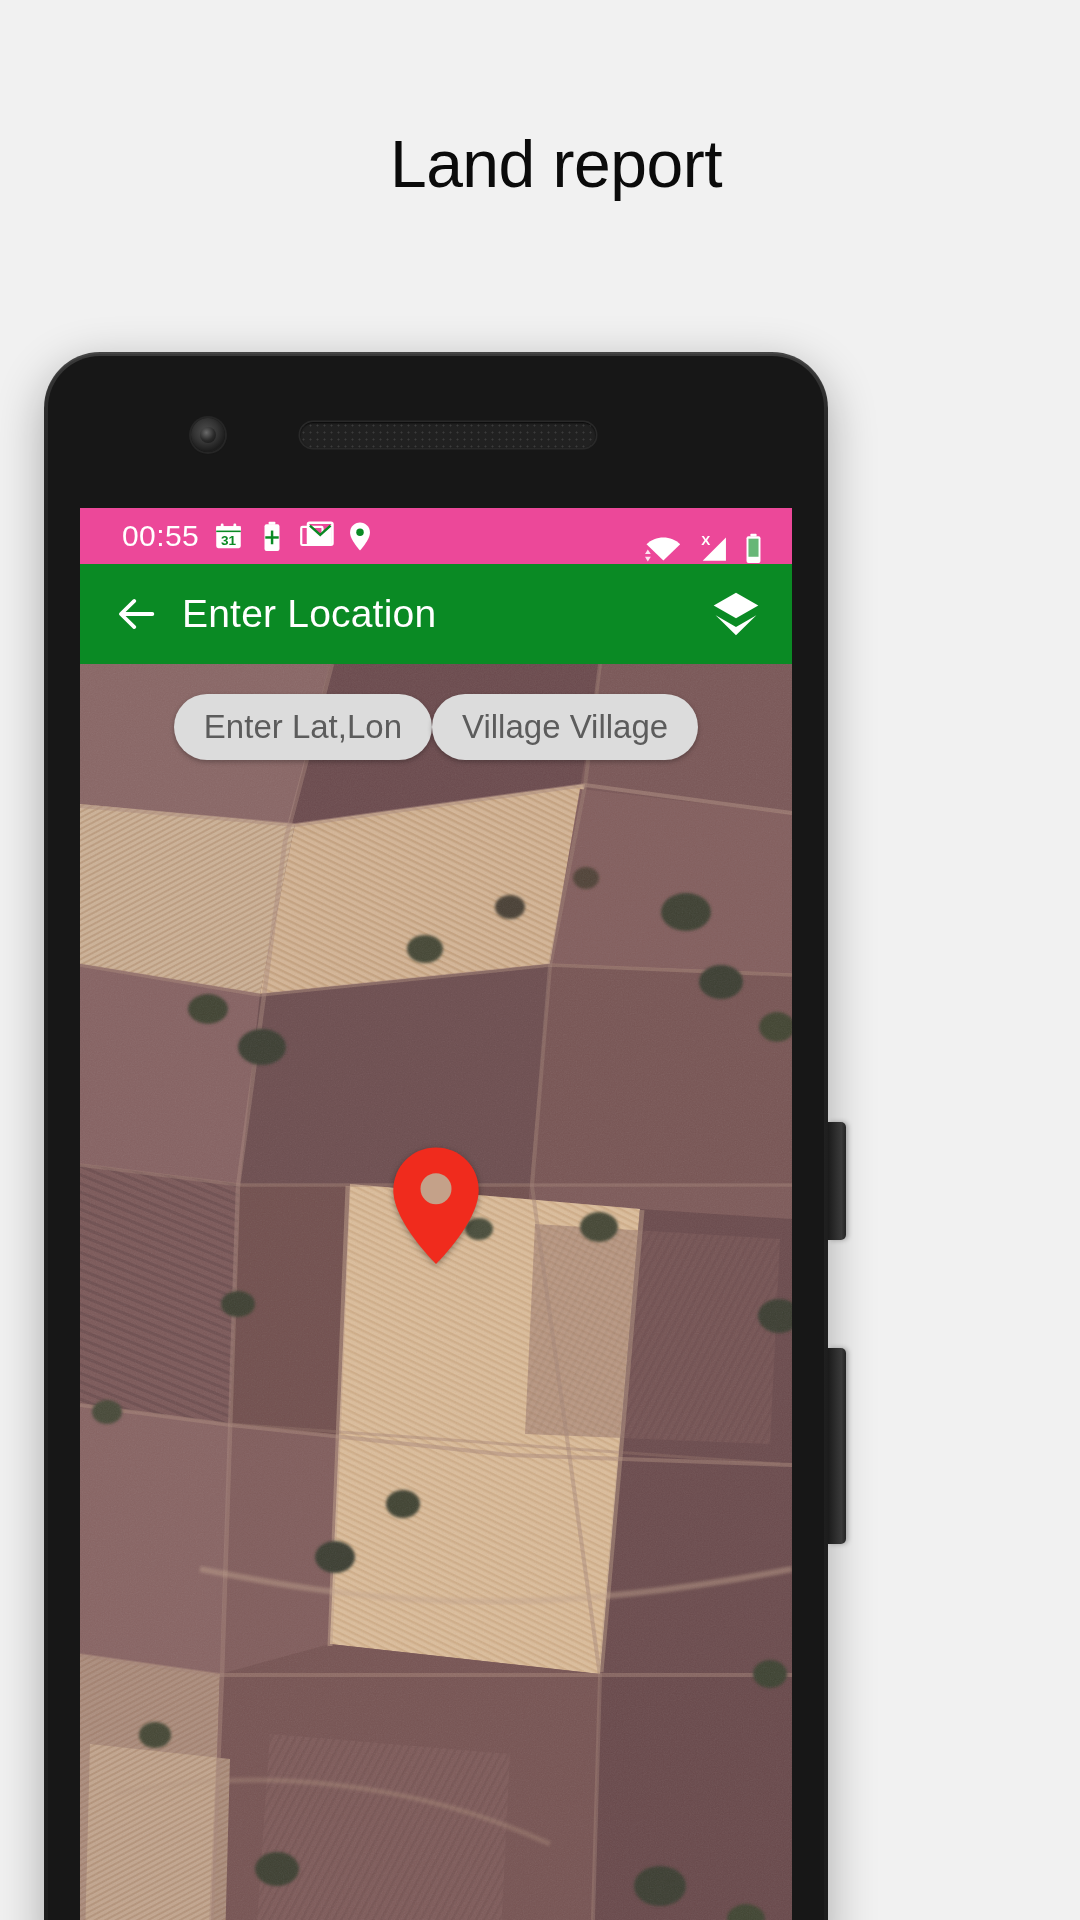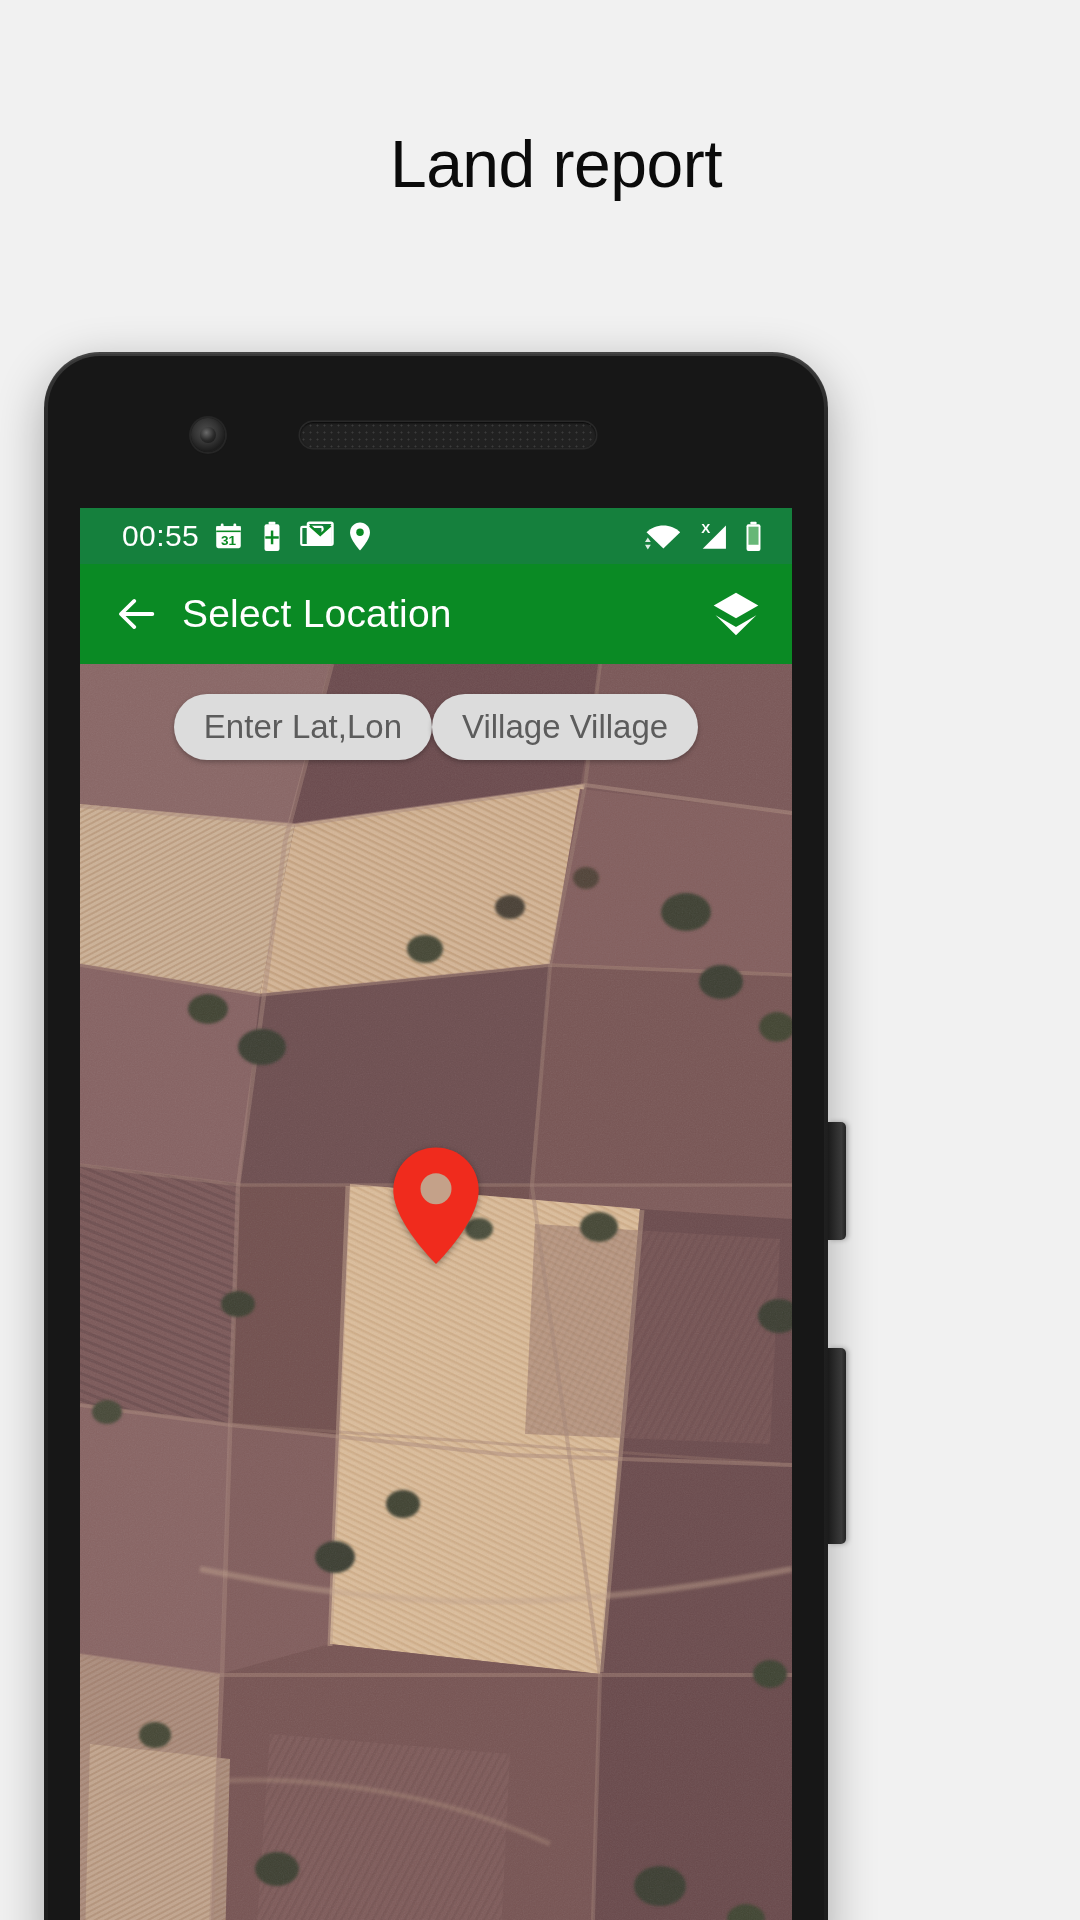--- a/index.html
+++ b/index.html
@@ -72,22 +72,22 @@
   
   .screen {
     position:absolute; left:32px; top:152px;
     width:712px; height:1444px;
     overflow:hidden; background:#000;
   }
 
   
   .status-bar {
     position:relative; height:56px; width:100%;
-    background:#15803d;
-    display:flex; align-items:center; justify-content:space-between;
+    background:#ec4899;
+    display:flex; justify-content:space-between;
     padding:0 28px 0 42px;
   }
   .status-left { display:flex; align-items:center; gap:14px; }
   .status-time {
     color:#fff; font-size:30px; font-weight:400; letter-spacing:0.4px;
     font-family:"Liberation Sans", sans-serif;
   }
   .status-right { display:flex; align-items:flex-end; gap:13px; }
   .sicon { display:block; }
 
@@ -201,21 +201,21 @@
             <rect x="1.6" y="2.6" width="10.8" height="20.6" rx="1.5" fill="#fff"></rect>
             <rect x="3.1" y="4.4" width="7.8" height="14" fill="#0a8a24" opacity="0.62"></rect>
           </svg>
         </div>
       </div>
 
       <div class="app-bar">
         <svg class="back-arrow" viewBox="0 0 24 24">
           <path d="M20 12 H4 M10.6 5.2 L3.6 12 L10.6 18.8" fill="none" stroke="#ffffff" stroke-width="2" stroke-linecap="round" stroke-linejoin="round"></path>
         </svg>
-        <span class="app-title">Select Location</span>
+        <span class="app-title">Enter Location</span>
         <span class="app-bar-spacer"></span>
         <svg class="layers-btn" viewBox="0 0 24 24">
           <path d="M12 2.2 L22.3 8.1 L12 14 L1.7 8.1 Z" fill="#ffffff"></path>
           <path d="M2.6 12.6 L12 18 L21.4 12.6 L12 21.8 Z" fill="#ffffff"></path>
         </svg>
       </div>
 
       <div class="map">
 
         <svg class="map-canvas" viewBox="0 0 712 1288" preserveAspectRatio="xMidYMid slice">

